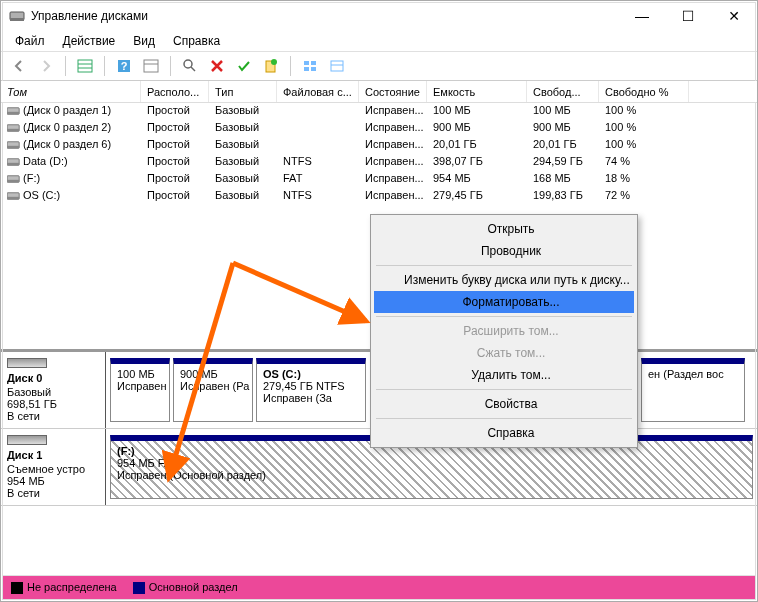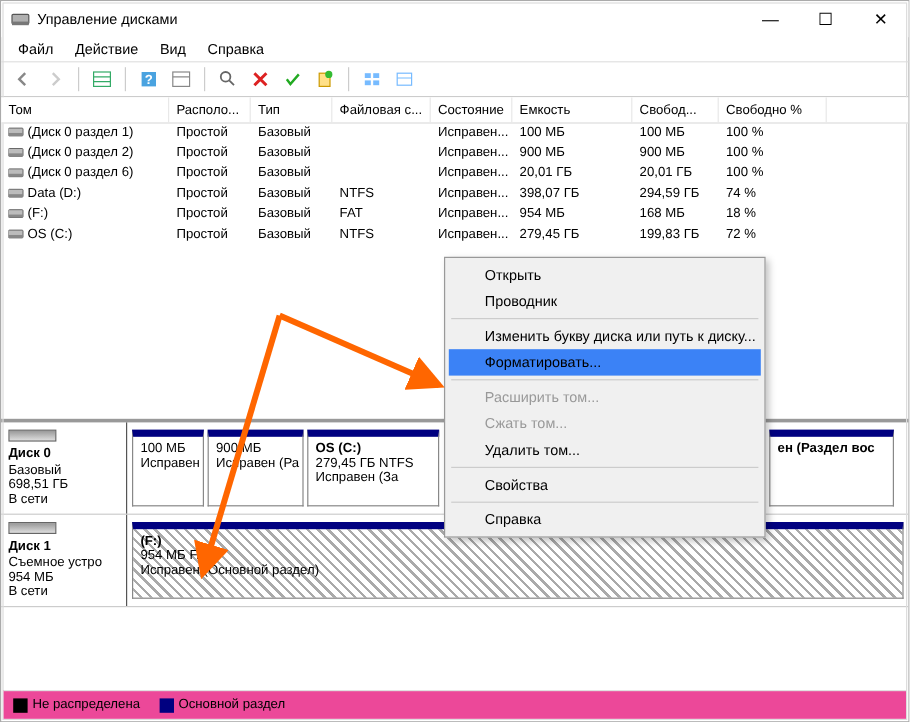--- a/index.html
+++ b/index.html
@@ -143,21 +143,21 @@
     <div class="tb-btn">
         <svg width="16" height="16">
           <rect x="2" y="3" width="12" height="10" fill="none" stroke="#7bf"></rect>
           <line x1="2" y1="7" x2="14" y2="7" stroke="#7bf"></line>
         </svg>
       </div>
   </div>
 
   <div class="listview">
     <div class="listhead" id="listhead">
-        <div class="listhead-col" style="width: 140px;">Том</div>
+        <div class="listhead-col" style="width: 140px; font-style: italic;">Том</div>
         <div class="listhead-col" style="width: 68px;">Располо...</div>
         <div class="listhead-col" style="width: 68px;">Тип</div>
         <div class="listhead-col" style="width: 82px;">Файловая с...</div>
         <div class="listhead-col" style="width: 68px;">Состояние</div>
         <div class="listhead-col" style="width: 100px;">Емкость</div>
         <div class="listhead-col" style="width: 72px;">Свобод...</div>
         <div class="listhead-col" style="width: 90px;">Свободно %</div>
       </div>
     <div id="listbody">
         <div class="listrow">
@@ -259,21 +259,21 @@
           <div class="region primary" style="width: 80px;">
             <div class="rname"></div>
             <div>900 МБ</div>
             <div>Исправен (Ра</div>
           </div>
           <div class="region primary" style="width: 110px;">
             <div class="rname">OS  (C:)</div>
             <div>279,45 ГБ NTFS</div>
             <div>Исправен (За</div>
           </div>
-          <div class="region primary" style="width: 104px; margin-left: 272px; font-weight: bold;">
+          <div class="region primary" style="width: 104px; margin-left: 272px;">
             <div class="rname"></div>
             <div></div>
             <div>ен (Раздел вос</div>
           </div>
         </div>
     </div>
 
     <div class="disk-panel">
       <div class="disk-info">
         <div class="disk-icon"></div>
@@ -294,21 +294,21 @@
 
   <div class="legend" style="position:absolute; bottom:2px; left:2px; right:2px;">
     <span>
       <span class="legend-swatch" style="background:#000"></span><span>Не распределена</span>
     </span>
     <span>
       <span class="legend-swatch" style="background:#000080"></span><span>Основной раздел</span>
     </span>
   </div>
 
-  <div class="context-menu" style="left:369px; top:213px;">
+  <div class="context-menu" style="left:369px; top:213px;text-align:center;">
     <div class="context-item">Открыть</div>
     <div class="context-item">Проводник</div>
     <div class="context-sep"></div>
     <div class="context-item">Изменить букву диска или путь к диску...</div>
     <div class="context-item hover">Форматировать...</div>
     <div class="context-sep"></div>
     <div class="context-item disabled">Расширить том...</div>
     <div class="context-item disabled">Сжать том...</div>
     <div class="context-item">Удалить том...</div>
     <div class="context-sep"></div>

